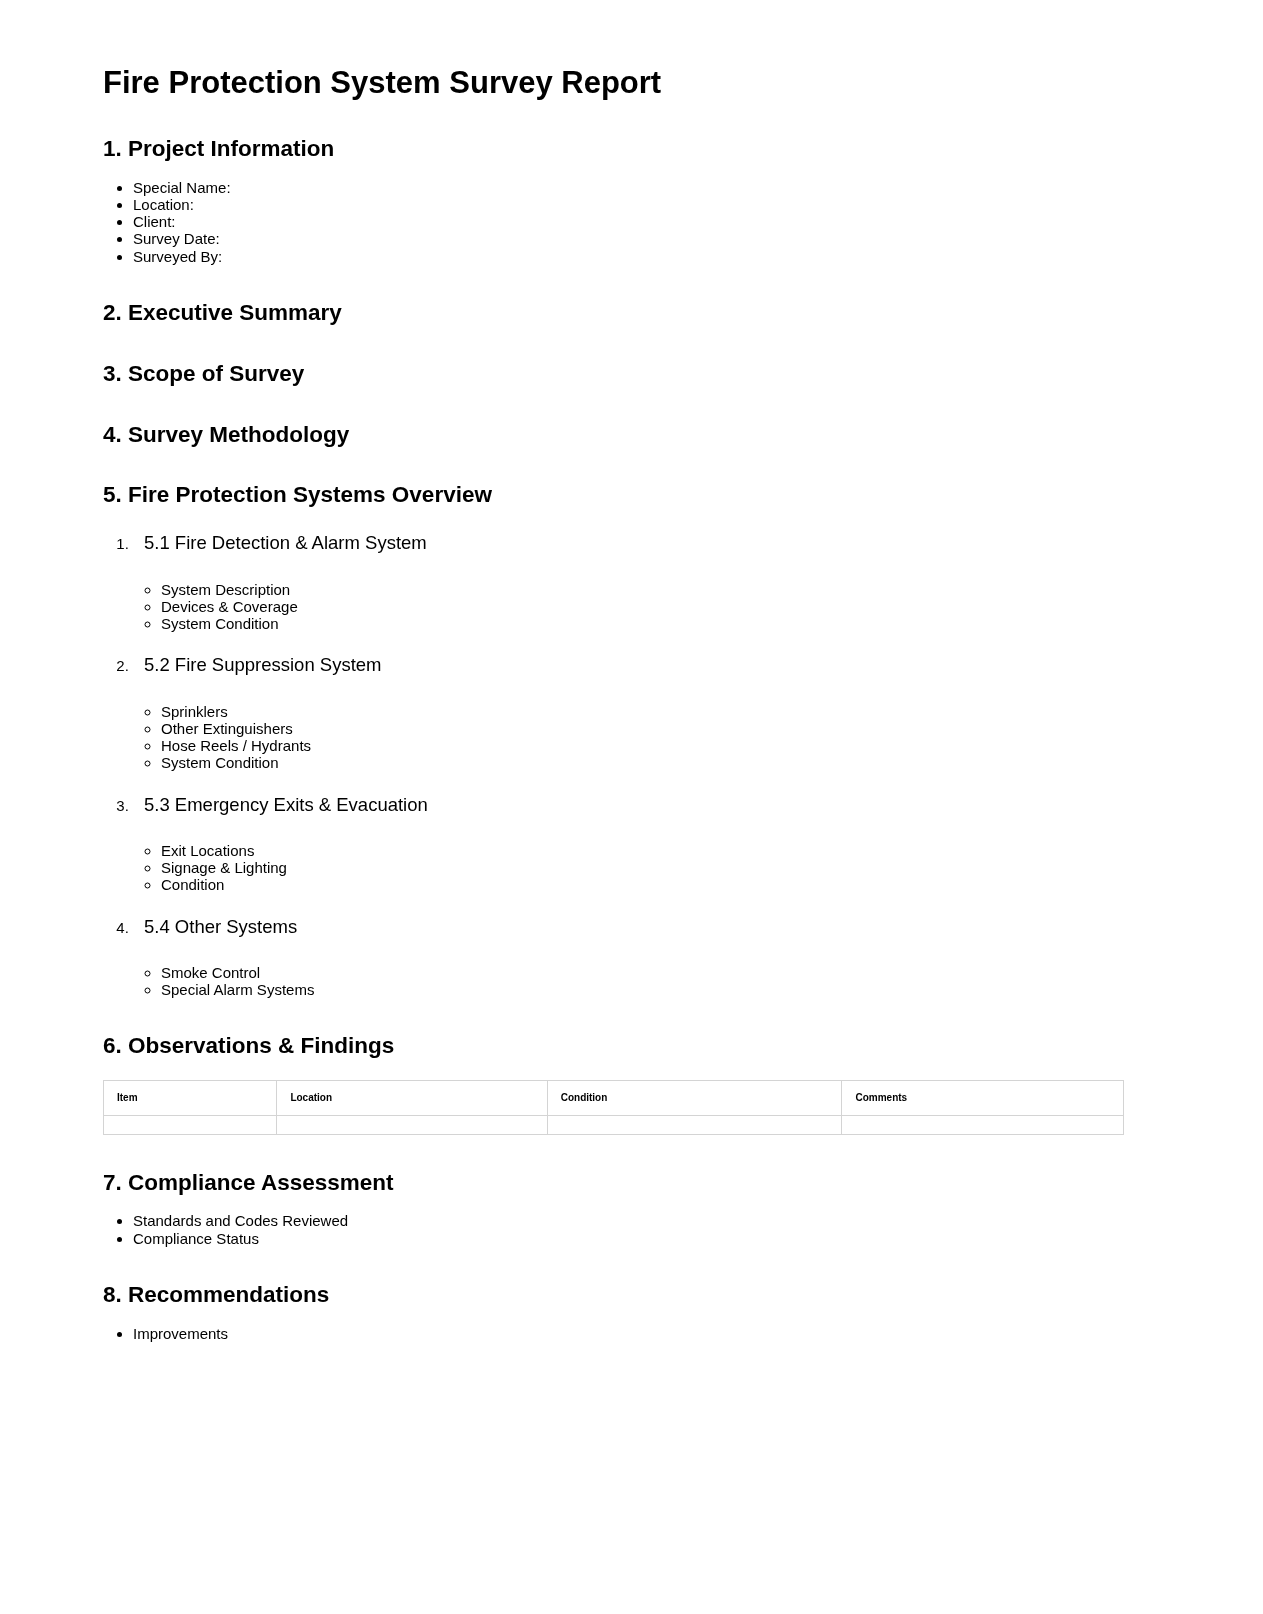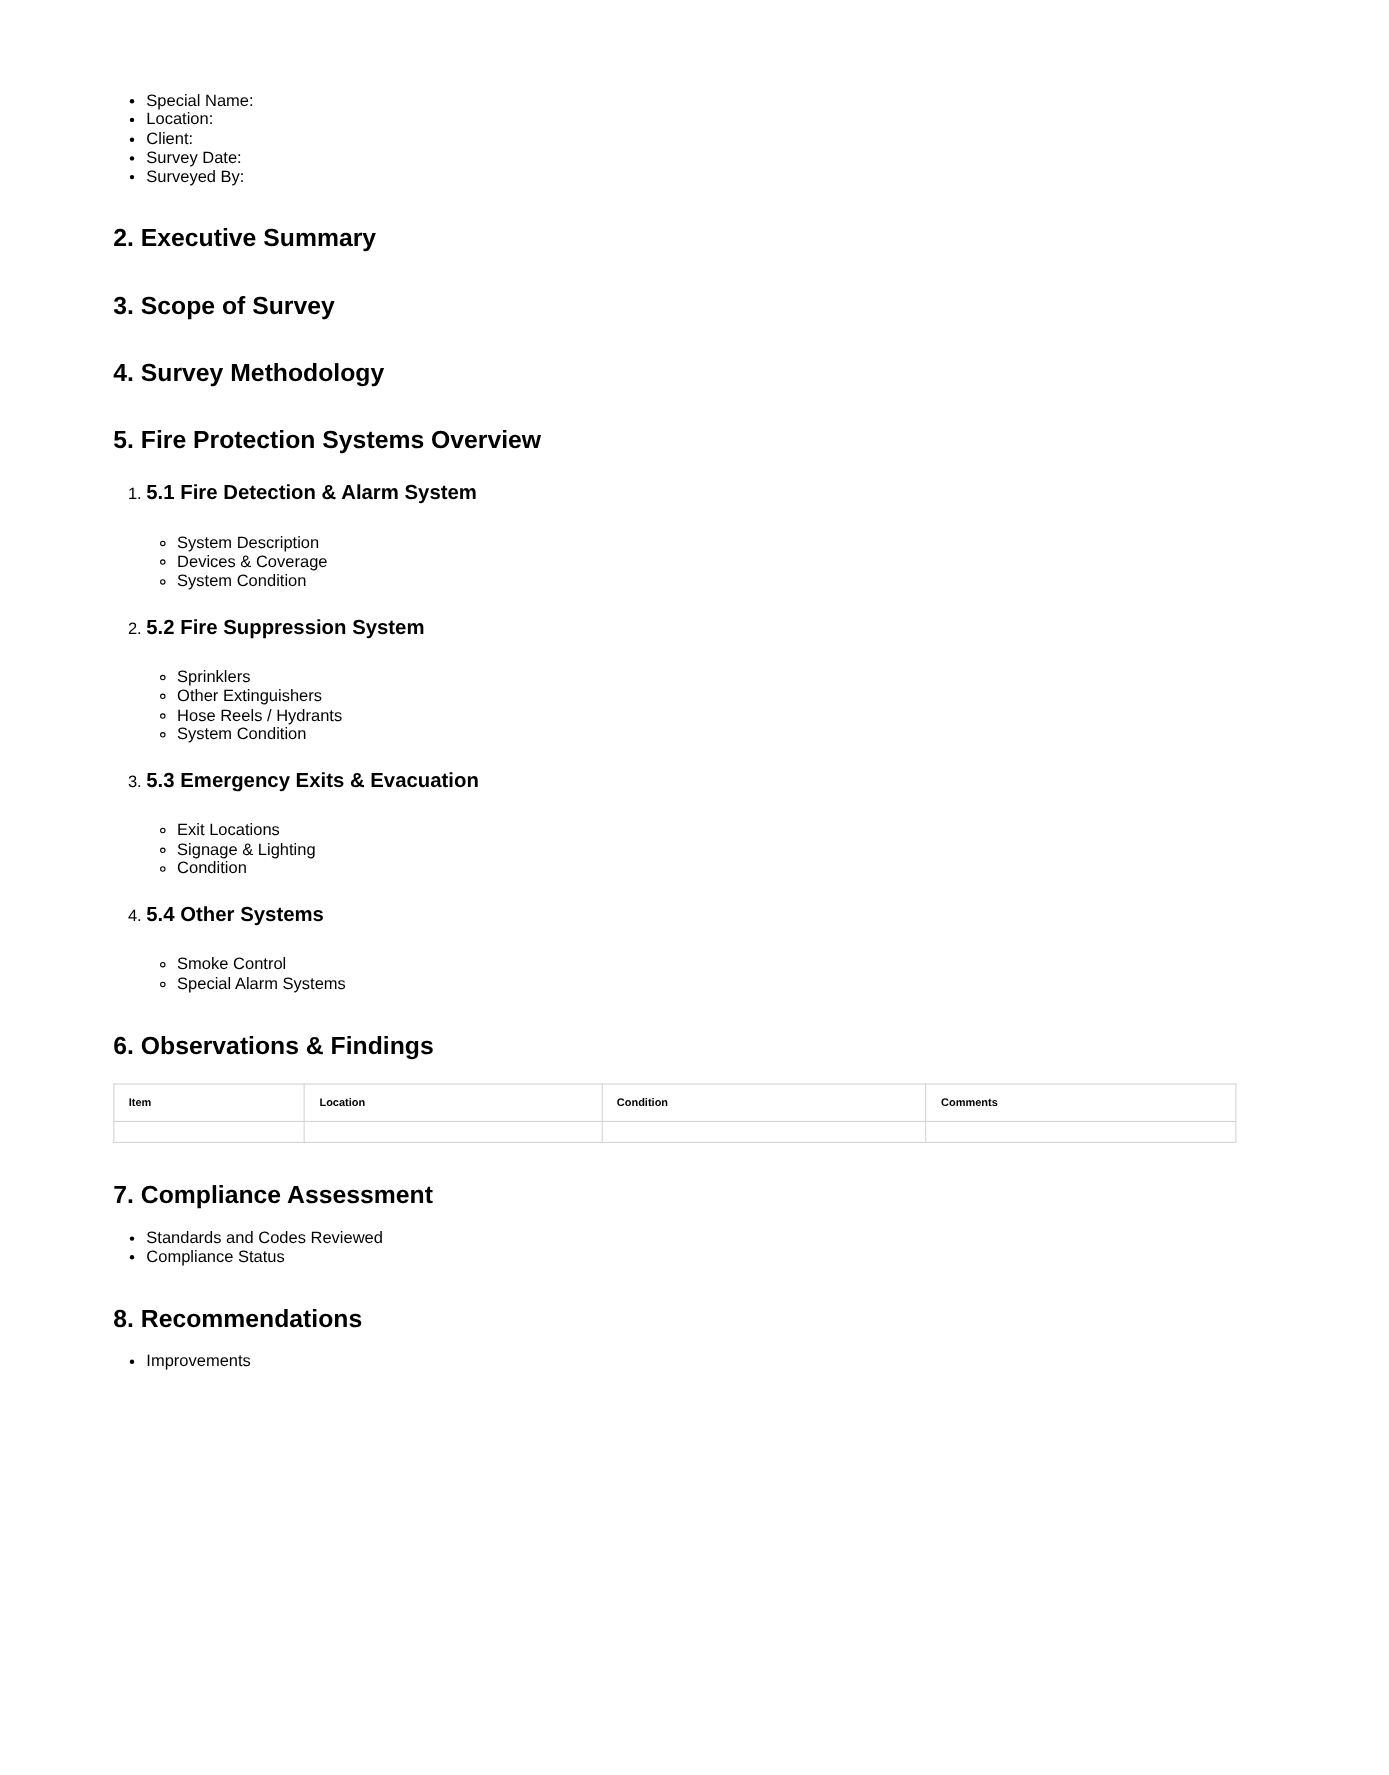--- a/index.html
+++ b/index.html
@@ -28,22 +28,22 @@
   }
   h2 {
     font-size: 22.5px;
     line-height: 1.15;
     font-weight: bold;
     margin-top: 35px;
   }
   h3 {
     font-size: 18.5px;
     line-height: 1.15;
-    font-weight: bold;
-    margin: 0;
+    font-weight: normal;
+    margin: 11px;
   }
   ul {
     margin-top: 17px;
     padding-left: 30px;
   }
   ol {
     margin-top: 24px;
     padding-left: 30px;
   }
   ol > li + li {
@@ -79,21 +79,23 @@
   }
   .obs-table tbody td {
     height: 2px;
   }
 </style>
 </head>
 <body>
 
 <main class="doc">
 
+  <h1>Fire Protection System Survey Report</h1>
 
+  <h2>1. Project Information</h2>
   <ul>
     <li>Special Name:</li>
     <li>Location:</li>
     <li>Client:</li>
     <li>Survey Date:</li>
     <li>Surveyed By:</li>
   </ul>
 
   <h2>2. Executive Summary</h2>
   <h2>3. Scope of Survey</h2>

